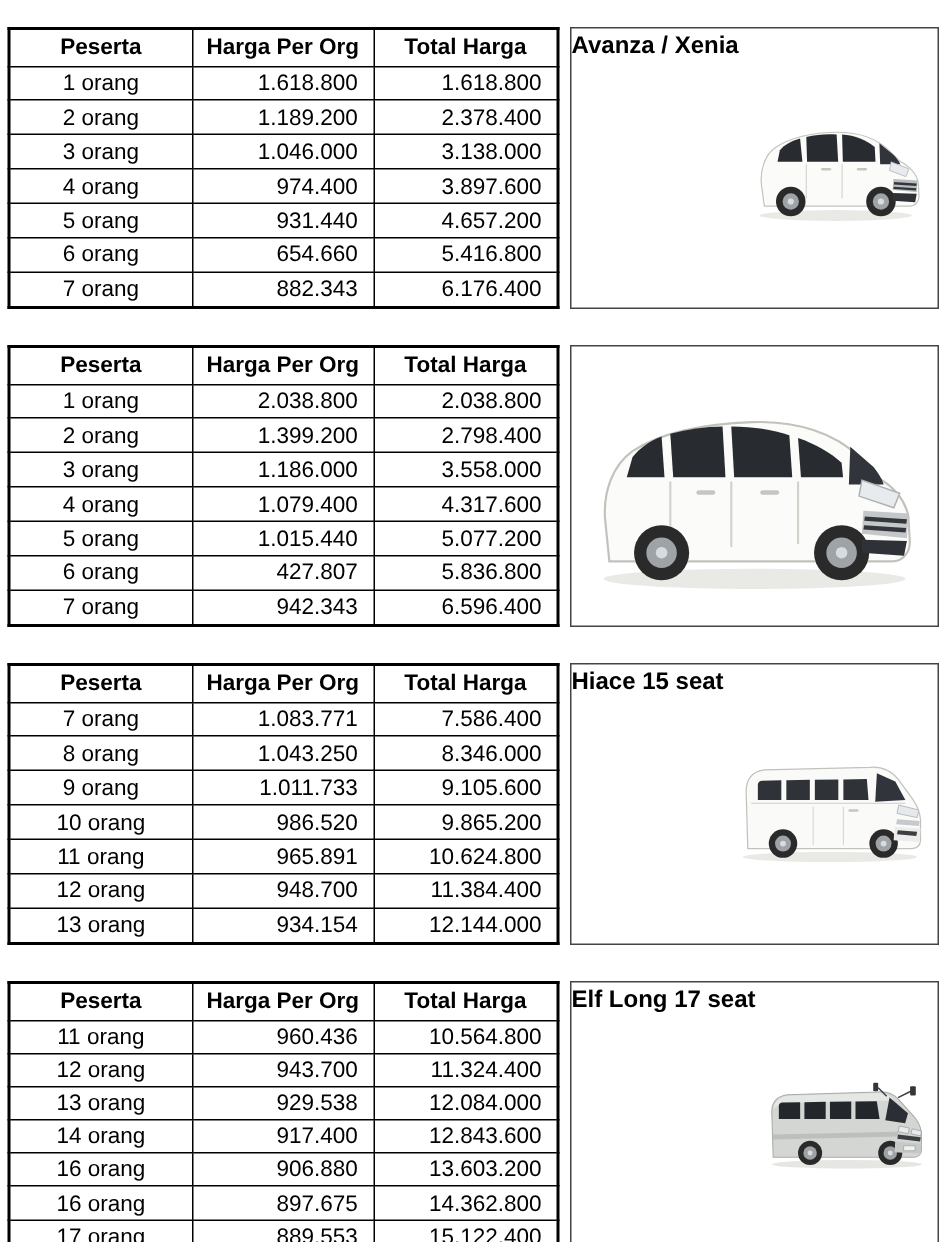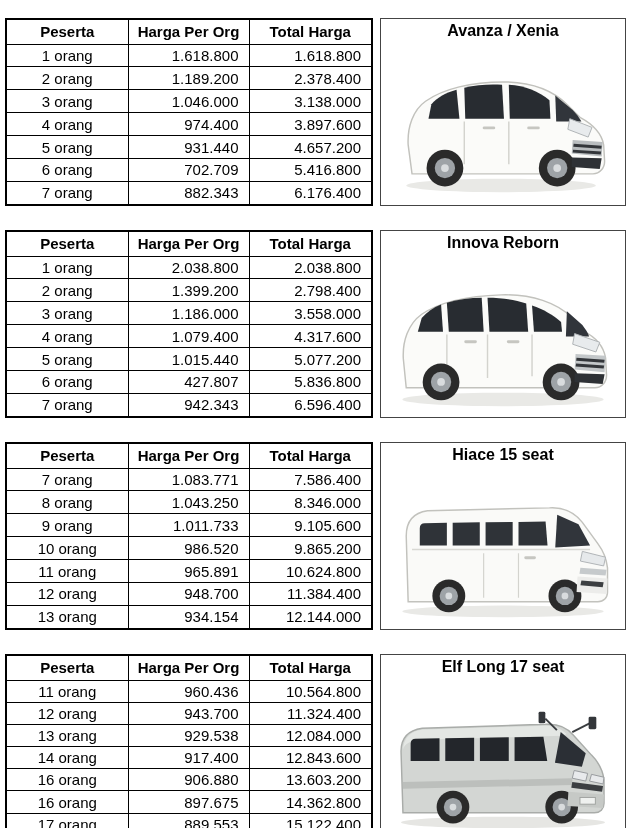--- a/index.html
+++ b/index.html
@@ -12,21 +12,21 @@
   table.price { border-collapse:collapse; width:366px; height:100%; table-layout:fixed; }
   table.price, table.price th, table.price td { border:1.5px solid #000; }
   table.price { border-width:2px; }
   th { font-size:15px; font-weight:bold; text-align:center; height:25px; padding:0; }
   td { font-size:15px; padding:0; white-space:nowrap; }
   td.c-peserta { text-align:center;margin-left:40px; }
   td.c-num { text-align:right; padding-right:10px; }
   col.w1 { width:122px; } col.w2 { width:121px; } col.w3 { width:123px; }
 
   .panel { margin-left:7px; width:247px; height:100%; border:1.5px solid #444;
-           display:flex; flex-direction:column; background:#fff; }
+           display:flex; background:#fff; }
   .panel-title { font-size:16px; font-weight:bold; text-align:center; padding-top:3px; height:27px; }
   .vehicle-art { flex:1; min-height:0; padding:0 2px 2px 2px; }
   .vehicle-art svg { width:100%; height:100%; display:block; }
 </style>
 </head>
 <body>
 
 <div class="sheet">
 
   <div class="section">
@@ -64,21 +64,21 @@
             <td class="c-num">974.400</td>
             <td class="c-num">3.897.600</td>
           </tr>
           <tr>
             <td class="c-peserta">5 orang</td>
             <td class="c-num">931.440</td>
             <td class="c-num">4.657.200</td>
           </tr>
           <tr>
             <td class="c-peserta">6 orang</td>
-            <td class="c-num">702.709</td>
+            <td class="c-num">654.660</td>
             <td class="c-num">5.416.800</td>
           </tr>
           <tr>
             <td class="c-peserta">7 orang</td>
             <td class="c-num">882.343</td>
             <td class="c-num">6.176.400</td>
           </tr>
         </tbody>
     </table>
     <div class="panel">
@@ -156,21 +156,20 @@
             <td class="c-num">5.836.800</td>
           </tr>
           <tr>
             <td class="c-peserta">7 orang</td>
             <td class="c-num">942.343</td>
             <td class="c-num">6.596.400</td>
           </tr>
         </tbody>
     </table>
     <div class="panel">
-      <div class="panel-title">Innova Reborn</div>
       <div class="vehicle-art">
         <svg viewBox="0 0 248 158" preserveAspectRatio="xMidYMid meet">
           <ellipse cx="124" cy="144" rx="104" ry="7" fill="#e9e9e6"></ellipse>
           <path d="M24,132 L21,102 C20,84 26,66 40,56 C58,44 88,37 122,36 C154,35 180,44 196,60 L208,74 C220,80 228,90 230,101 L231,119 C231,126 226,132 219,132 Z" fill="#fbfbf9" stroke="#c2c2bd" stroke-width="1.5"></path>
           <path d="M36,74 L40,60 C45,54 52,49 60,46 L62,74 Z" fill="#282c31"></path>
           <path d="M68,74 L66,44 C78,41 90,39 102,39 L104,74 Z" fill="#282c31"></path>
           <path d="M110,74 L108,39 C122,39 136,41 148,45 L150,74 Z" fill="#282c31"></path>
           <path d="M156,74 L154,47 C166,51 176,57 184,64 L185,74 Z" fill="#282c31"></path>
           <path d="M190,53 L206,67 C209,71 212,75 213,79 L189,79 Z" fill="#31353b"></path>
           <path d="M66,77 L66,122 M108,77 L108,122 M154,77 L154,120" stroke="#d3d3ce" stroke-width="1.5" fill="none"></path>

